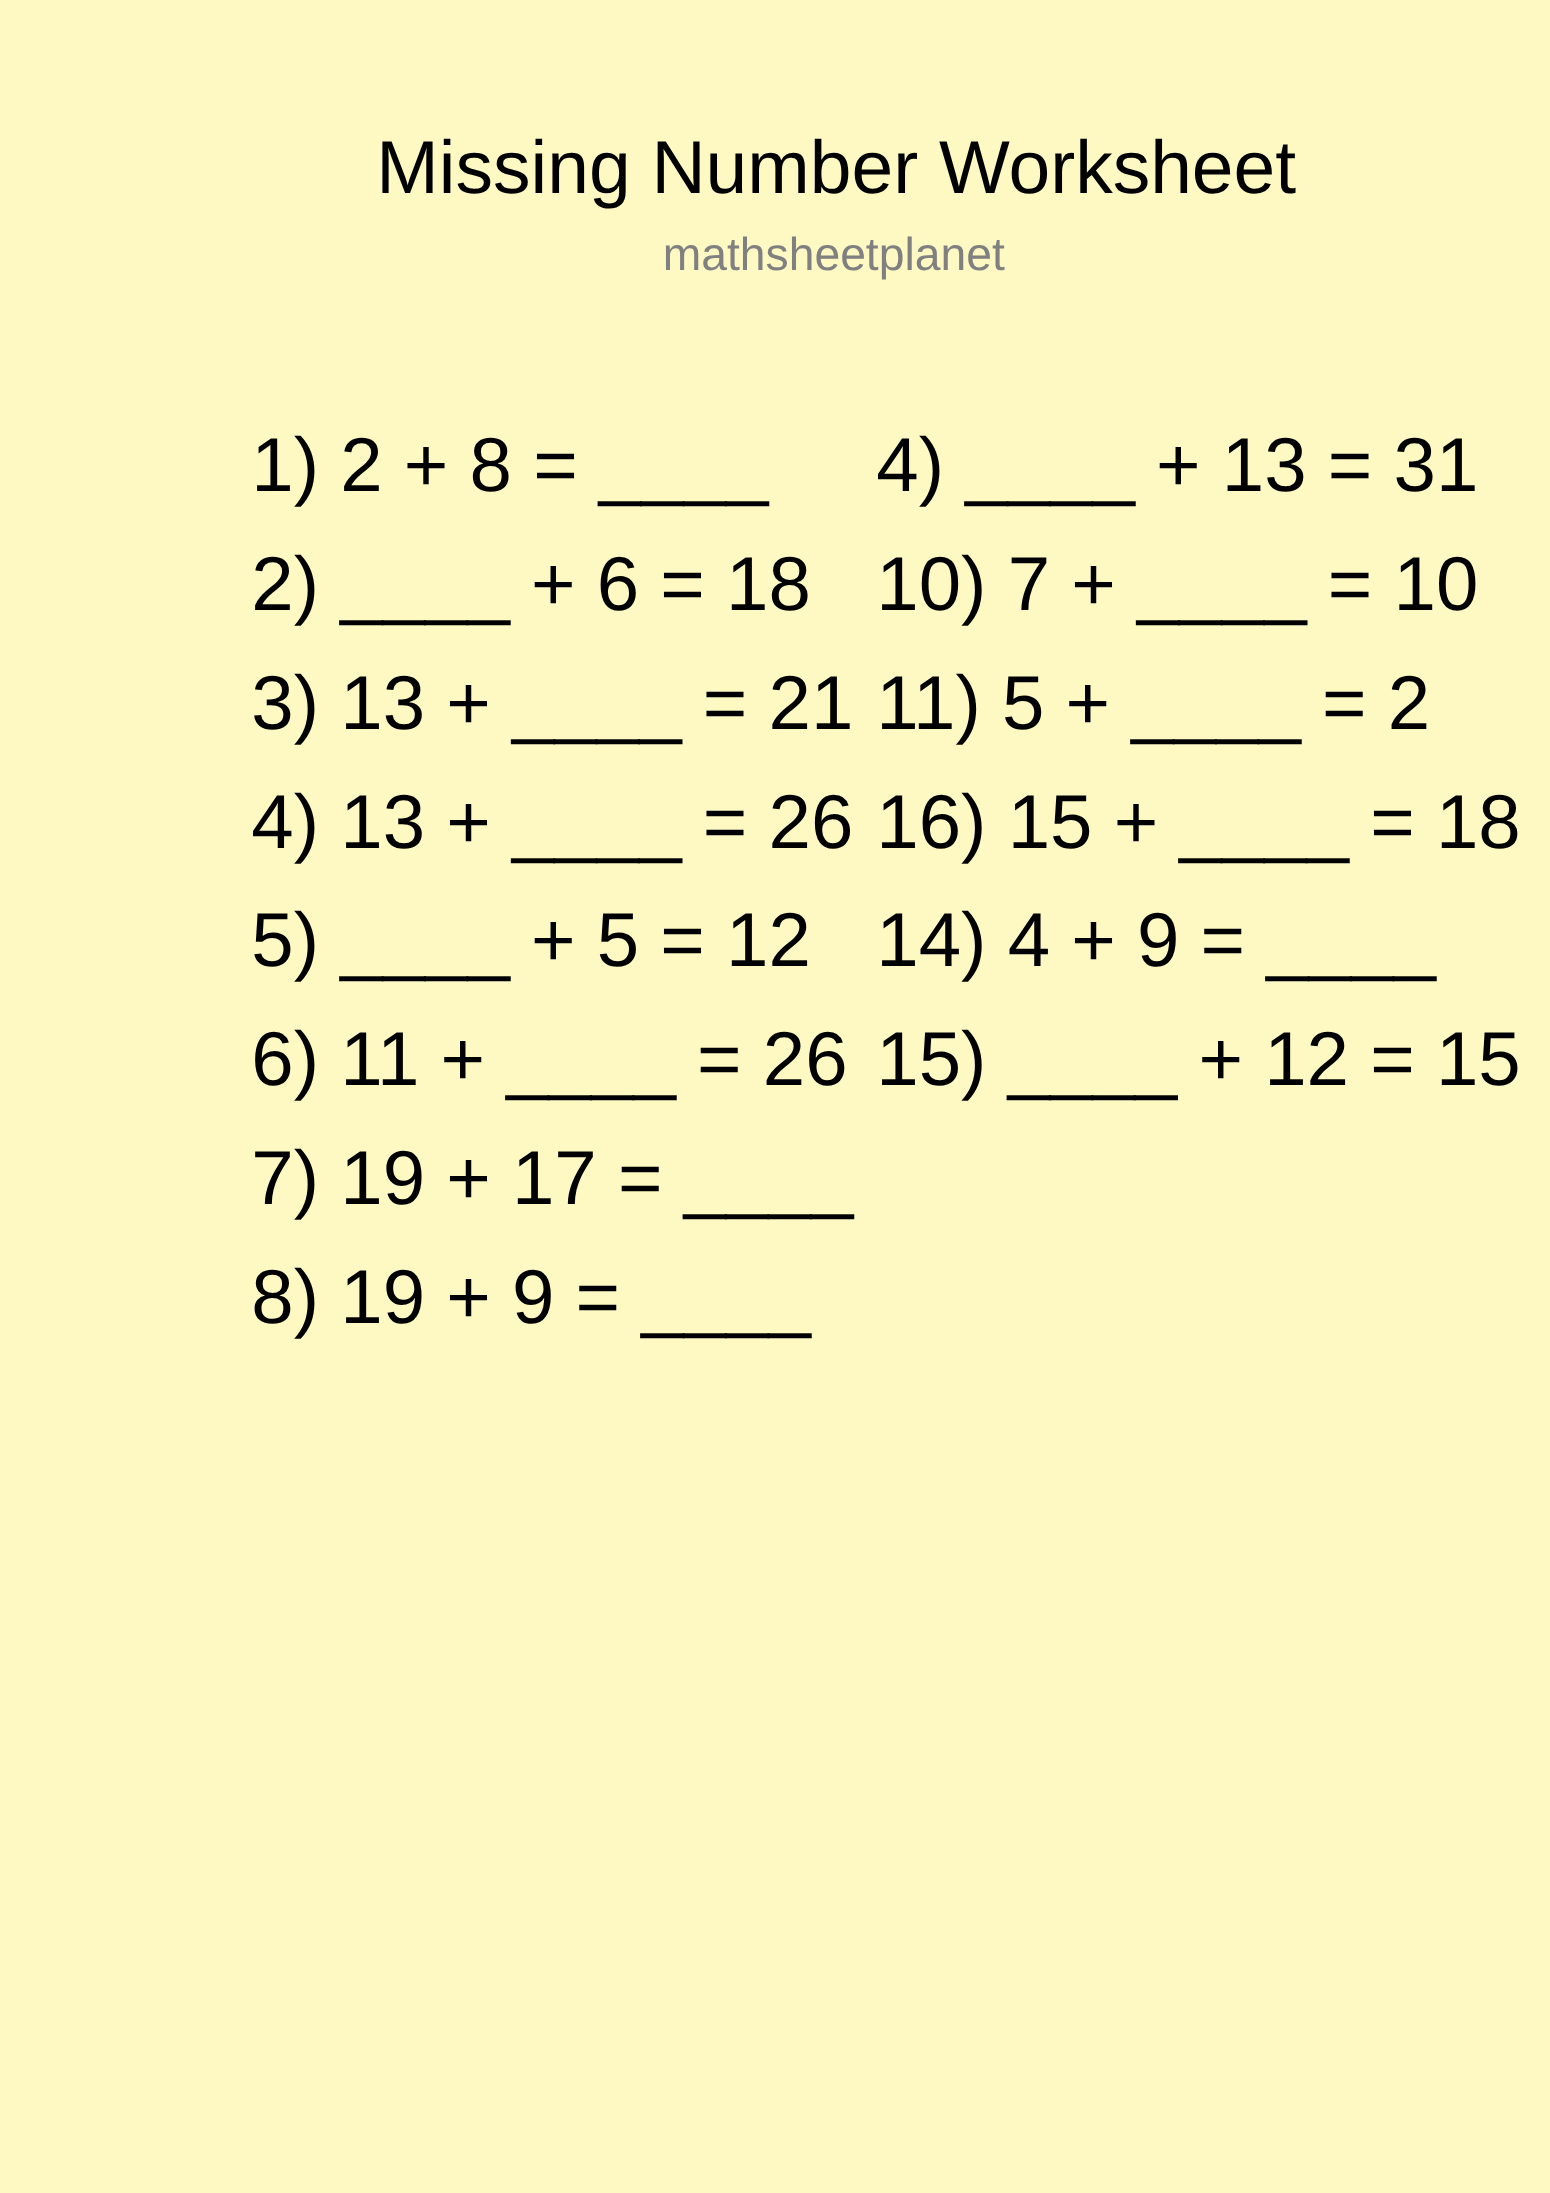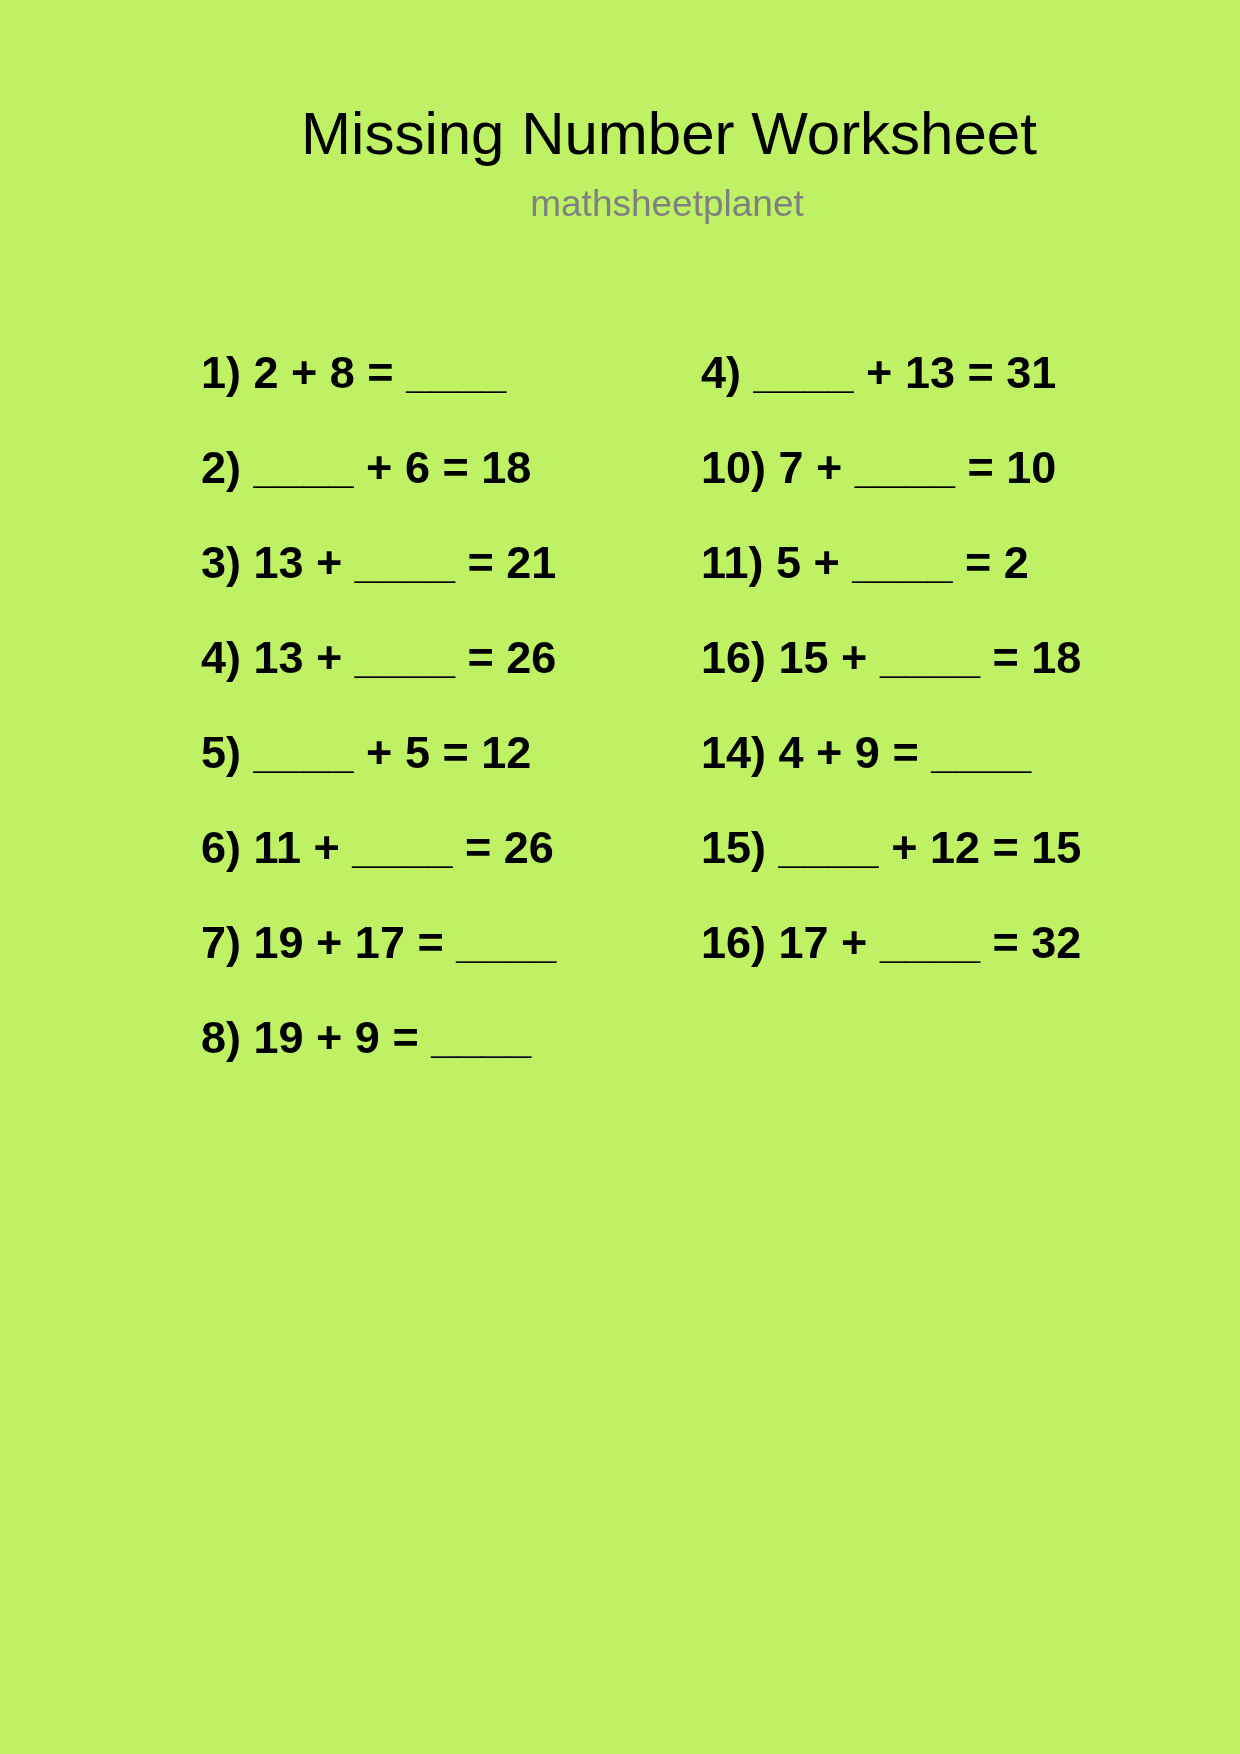--- a/index.html
+++ b/index.html
@@ -13,21 +13,21 @@
       position: relative;
       overflow: hidden;
       font-family: "Liberation Sans", sans-serif;
       color: #000000;
     }
     .page {
       position: absolute;
       left: 0; top: 0;
       width: 1240px;
       height: 1754px;
-      background: #bef264;
+      background: #fef9c3;
     }
     .title {
       position: absolute;
       left: 0;
       width: 1338px; 
       top: 99px;
       margin: 0;
       text-align: center;
       font-size: 60px;
       font-weight: normal;
@@ -53,23 +53,22 @@
       width: 500px;
       margin: 0;
       padding: 0;
       list-style: none;
     }
     .column.left { left: 201px; }
     .column.right { left: 701px; }
     .problem {
       height: 95px;
       line-height: 95px;
-      font-size: 45px;
+      font-size: 61px;
       white-space: pre;
-      font-weight: bold;
     }
   </style>
 </head>
 <body>
 
 <div class="page">
   <h1 class="title">Missing Number Worksheet</h1>
   <div class="subtitle">mathsheetplanet</div>
 
   <ol class="column left">
@@ -83,15 +82,14 @@
     <li class="problem">8) 19 + 9 = ____</li>
   </ol>
 
   <ol class="column right">
     <li class="problem">4) ____ + 13 = 31</li>
     <li class="problem">10) 7 + ____ = 10</li>
     <li class="problem">11) 5 + ____ = 2</li>
     <li class="problem">16) 15 + ____ = 18</li>
     <li class="problem">14) 4 + 9 = ____</li>
     <li class="problem">15) ____ + 12 = 15</li>
-    <li class="problem">16) 17 + ____ = 32</li>
   </ol>
 </div>
 
 </body></html>

